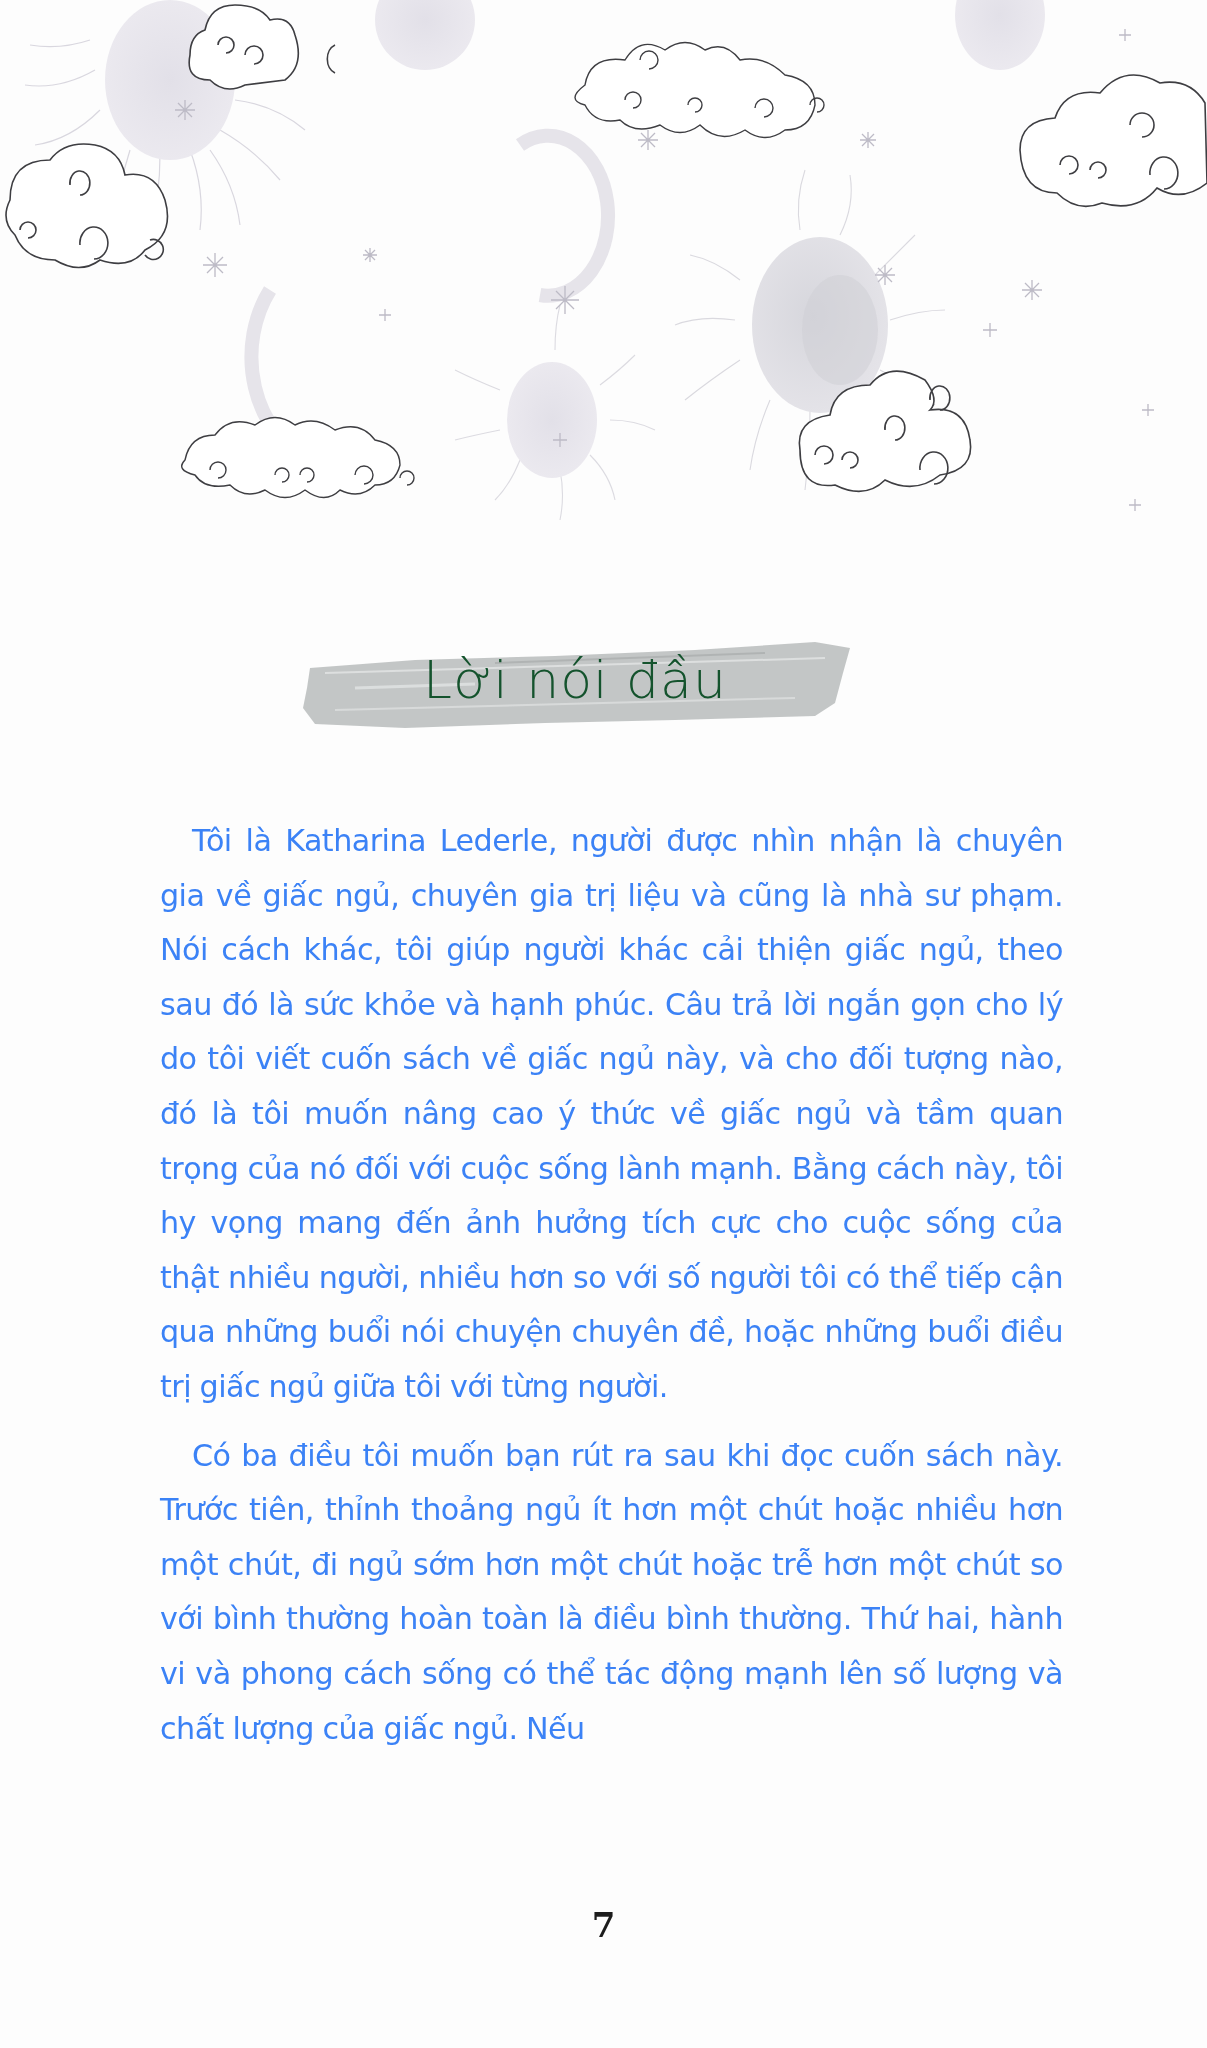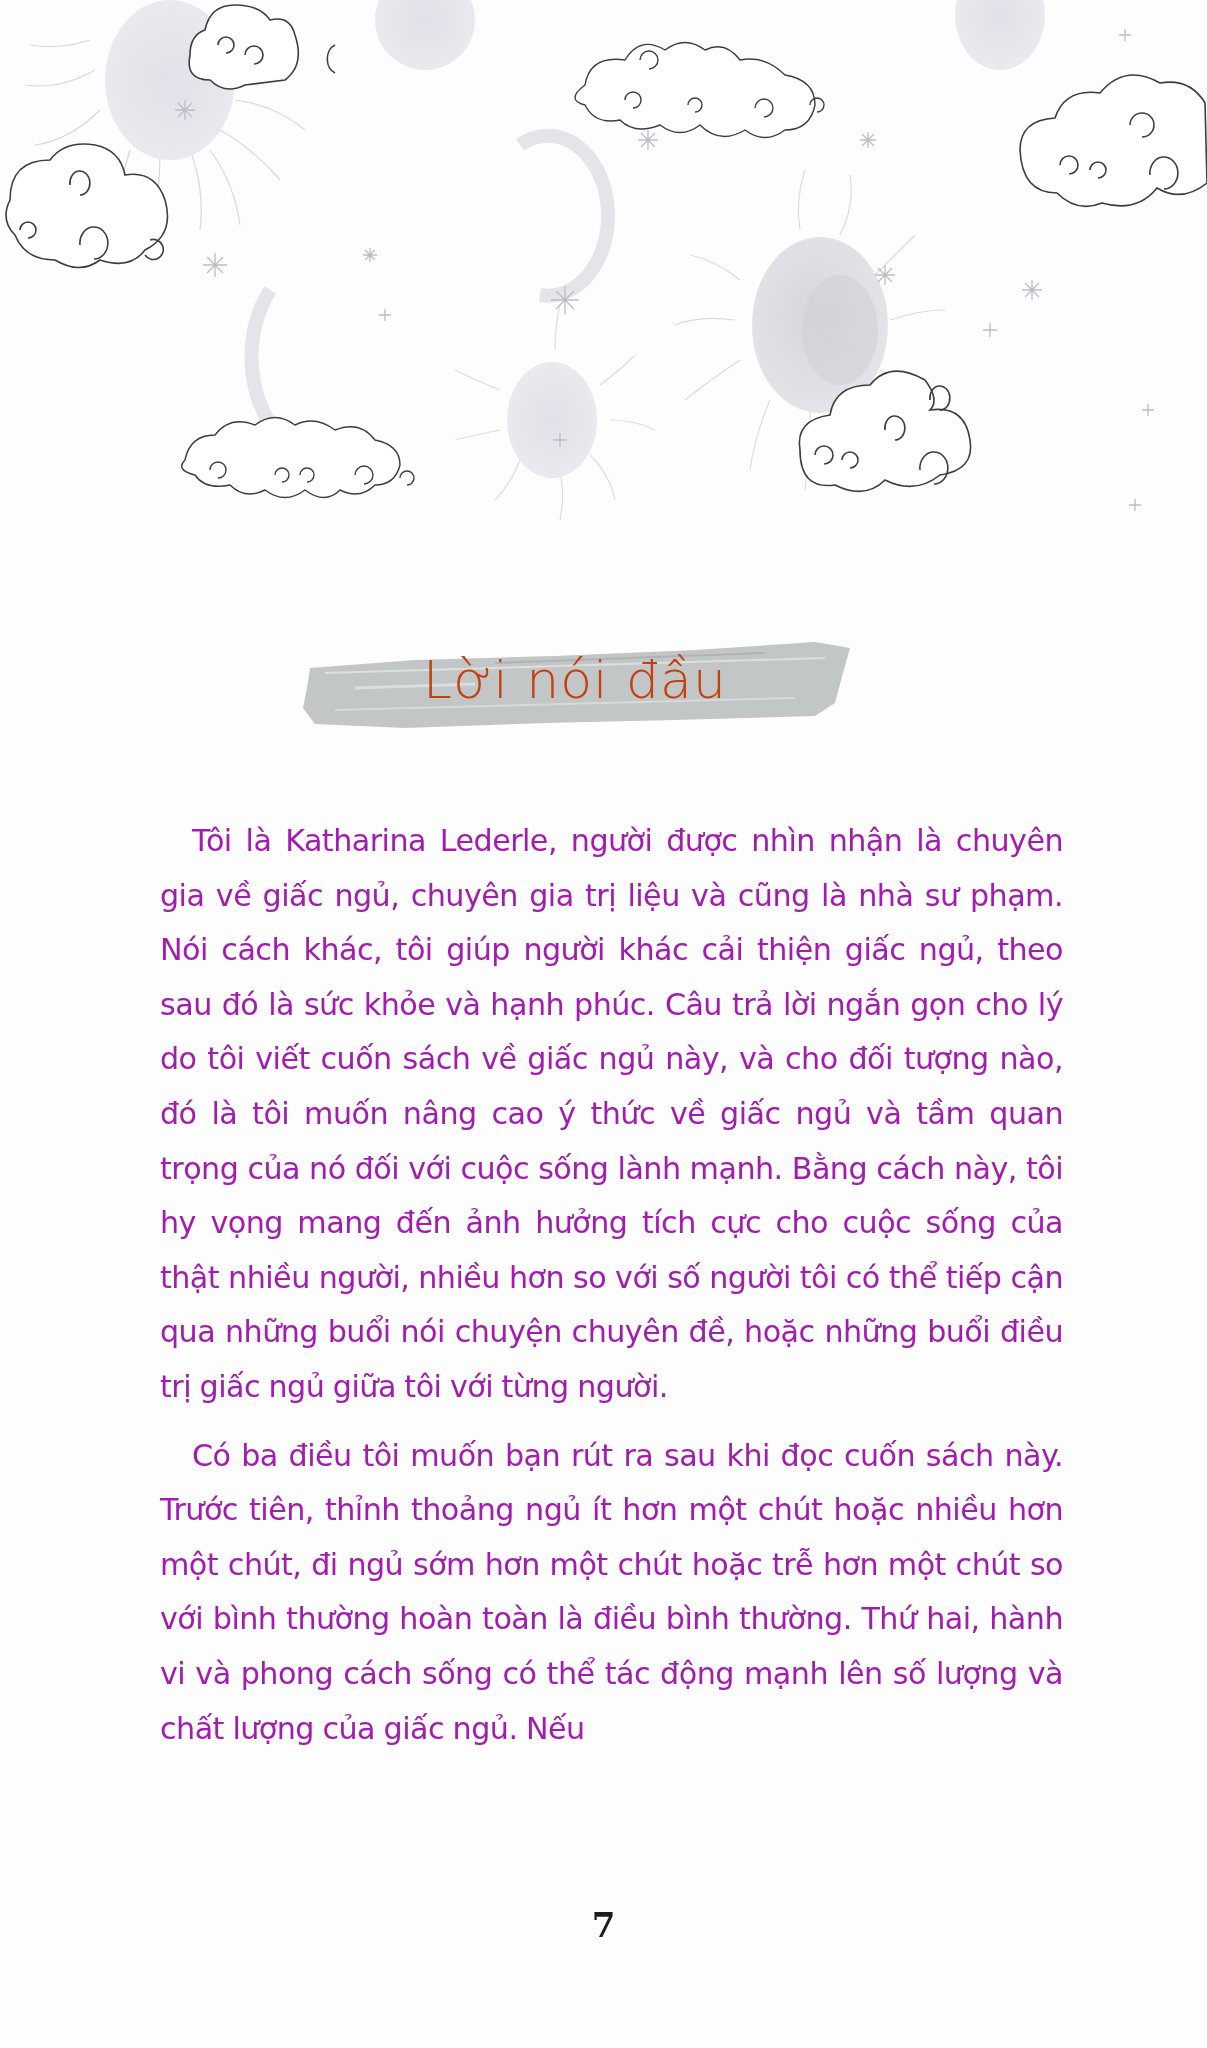--- a/index.html
+++ b/index.html
@@ -16,29 +16,29 @@
   .title-wrap {
     position: absolute; left: 295px; top: 628px; width: 560px; height: 110px;
   }
   .title-brush { position: absolute; left: 0; top: 0; width: 560px; height: 110px; }
   .title {
     position: absolute; left: 0; right: 0; top: 22px;
     text-align: center;
     font-family: "DejaVu Sans", sans-serif;
     font-weight: 300;
     font-size: 52px; letter-spacing: 1px;
-    color: #c2410c;
+    color: #14532d;
   }
   .body-text {
     position: absolute; left: 160px; top: 814px; width: 903px;
     font-family: "DejaVu Sans", sans-serif;
     font-size: 30.2px;
     line-height: 54.6px;
     text-align: justify;
-    color: #a21caf;
+    color: #3b82f6;
     letter-spacing: -0.55px;
     word-spacing: -0.5px;
   }
   .body-text p { margin: 0 0 14px 0; text-indent: 32px; }
   .page-number {
     position: absolute; left: 0; right: 0; top: 1905px;
     text-align: center;
     font-family: "DejaVu Serif", serif;
     font-weight: bold;
     font-size: 34px; color: #1c1c1c;

